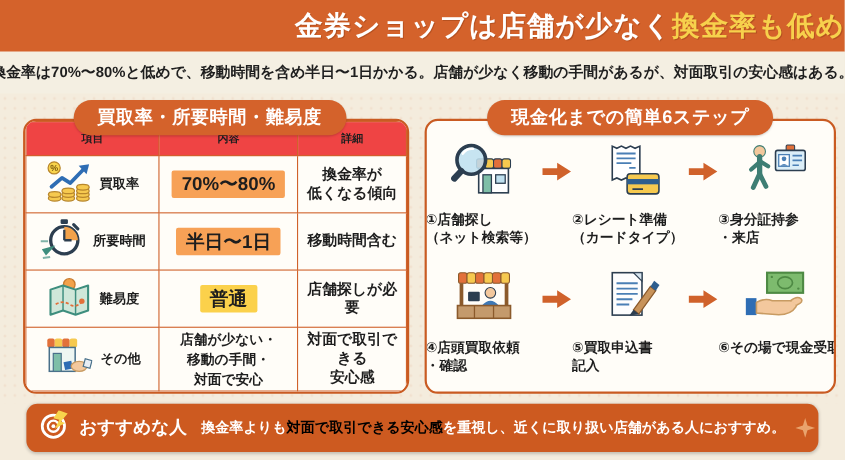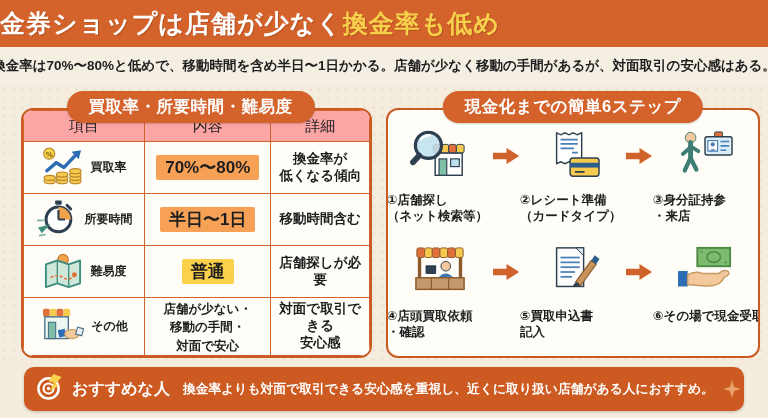--- a/index.html
+++ b/index.html
@@ -8,21 +8,21 @@
     background: #f4ecdd;
     font-family: "Liberation Sans", "DejaVu Sans", sans-serif;
     font-weight: bold;
     color: #1e1e1e;
     position: relative;
   }
 
   
   .top-banner {
     height: 47px; background: #d4622b;
-    display: flex; align-items: center; justify-content: flex-start;
+    display: flex; align-items: center; justify-content: flex-end;
   }
   .top-banner .t {
     font-size: 25px; font-weight: 800; color: #ffffff;
     letter-spacing: 1px; text-shadow: 1px 1px 0 rgba(90,30,0,0.25);
     white-space: nowrap;
   }
   .top-banner .accent { color: #f7d14c; }
 
   
   .subtitle-strip {
@@ -47,22 +47,22 @@
     letter-spacing: 0.5px; box-shadow: 0 1px 2px rgba(0,0,0,0.18);
   }
   .panel {
     width: 100%; height: 100%; background: #fffdf8;
     border: 2px solid #c95b22; border-radius: 12px; overflow: hidden;
   }
 
   
   table { width: 100%; height: 100%; border-collapse: collapse; table-layout: fixed; }
   th {
-    background: #fca5a5; font-size: 15px; height: 31px;
-    border: 1.5px solid #d0622b; font-weight: 400;
+    background: #ef4444; font-size: 10px; height: 31px;
+    border: 1.5px solid #d0622b; font-weight: 700;
   }
   td {
     border: 1.5px solid #d0622b; text-align: center; vertical-align: middle;
     background: #fffdf8;
   }
   tr.r-std td { height: 52px; }
   .iwrap { display: flex; align-items: center; justify-content: center; gap: 7px; }
   .item-label { font-size: 12px; white-space: nowrap; }
   .hl { display: inline-block; font-size: 17px; padding: 1px 9px; border-radius: 2px; white-space: nowrap; }
   .hl-orange { background: #f7a156; }
@@ -85,21 +85,21 @@
 
   
   .recommend-bar {
     position: absolute; left: 24px; right: 24px; top: 367px; height: 44px;
     background: #cd5a20; border-radius: 10px;
     display: flex; align-items: center; padding: 0 8px 0 12px; gap: 9px;
     color: #fff; box-shadow: 0 1px 3px rgba(0,0,0,0.2); white-space: nowrap;
   }
   .rec-label { font-size: 16px; font-weight: 800; margin-right: 4px; }
   .rec-text { font-size: 12.8px; }
-  .rec-text .yl { color: #ffffff; }
+  .rec-text .yl { color: #000000; }
   .sparkle { margin-left: auto; line-height: 0; }
 </style>
 </head>
 <body>
 
 <div class="top-banner">
   <div class="t"><span>金券ショップは店舗が少なく</span><span class="accent">換金率も低め</span></div>
 </div>
 
 <div class="subtitle-strip">

